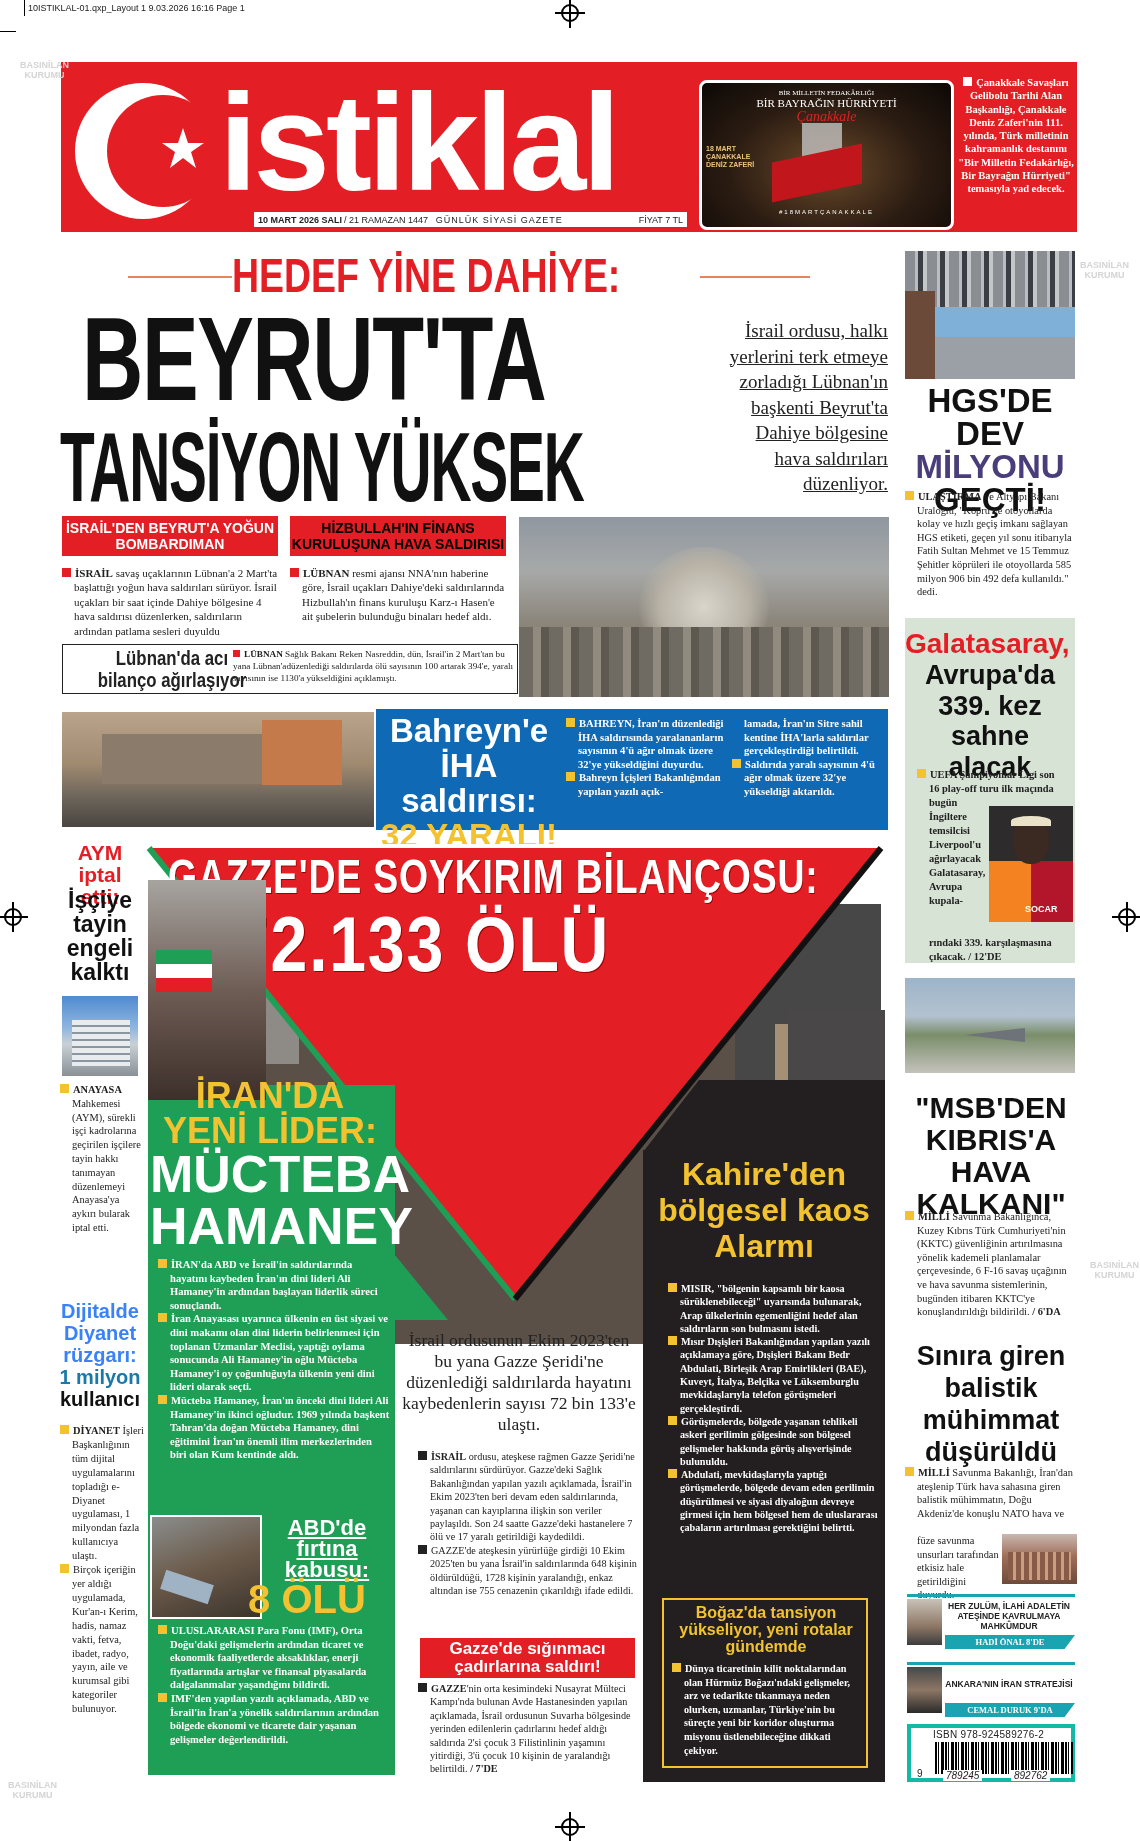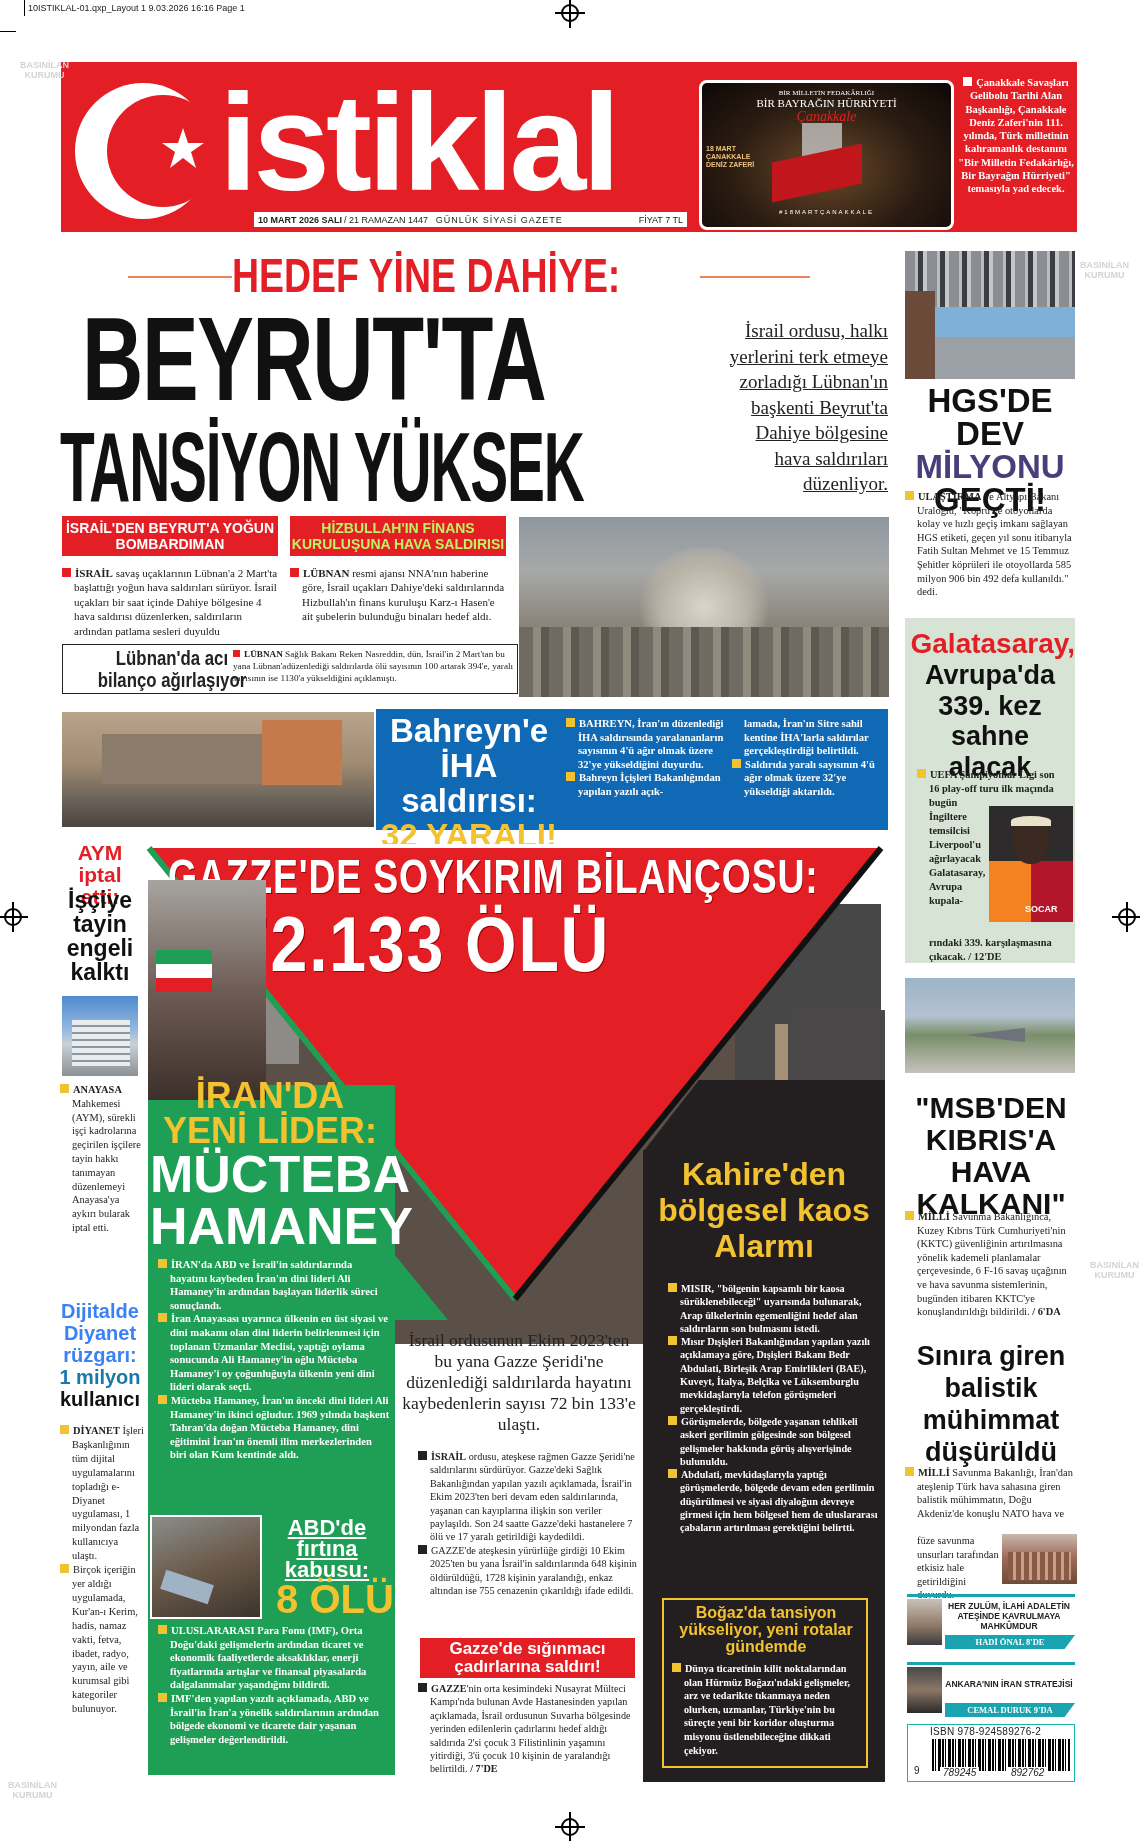--- a/index.html
+++ b/index.html
@@ -60,21 +60,21 @@
 <div class="abs cond" style="left:232px;top:250px;color:#e31e24;font-size:48px;line-height:52px;transform:scaleX(.78)">HEDEF YİNE DAHİYE:</div>
 <div class="abs" style="left:128px;top:276px;width:104px;height:2px;background:#e9835b"></div>
 <div class="abs" style="left:700px;top:276px;width:110px;height:2px;background:#e9835b"></div>
 <div class="abs cond" style="left:82px;top:300px;font-size:118px;line-height:118px;color:#111;transform:scaleX(.72);letter-spacing:-2px">BEYRUT'TA</div>
 <div class="abs cond" style="left:60px;top:418px;font-size:98px;line-height:98px;color:#111;transform:scaleX(.58);letter-spacing:-2px">TANSİYON YÜKSEK</div>
 <div class="abs serif" style="left:716px;top:318px;width:172px;font-size:19px;line-height:25.5px;text-align:right;text-decoration:underline">İsrail ordusu, halkı yerlerini terk etmeye zorladığı Lübnan'ın başkenti Beyrut'ta Dahiye bölgesine hava saldırıları düzenliyor.</div>
 
 <div class="abs cond" style="left:62px;top:516px;width:216px;height:40px;background:#e31e24;color:#fff;font-size:14px;line-height:16px;text-align:center;padding-top:4px"><span>İSRAİL'DEN BEYRUT'A YOĞUN BOMBARDIMAN</span></div>
 <p class="abs txt hang serif" style="left:62px;top:566px;width:216px;font-size:11px;line-height:14.4px"><span class="bullet" style="background:#e31e24"></span><span class="lead">İSRAİL</span><span> savaş uçaklarının Lübnan'a 2 Mart'ta başlattığı yoğun hava saldırıları sürüyor. İsrail uçakları bir saat içinde Dahiye bölgesine 4 hava saldırısı düzenlerken, saldırıların ardından patlama sesleri duyuldu</span></p>
 
-<div class="abs cond" style="left:290px;top:516px;width:216px;height:40px;background:#e31e24;color:#bef264;font-size:14px;line-height:16px;text-align:center;padding-top:4px"><span>HİZBULLAH'IN FİNANS KURULUŞUNA HAVA SALDIRISI</span></div>
+<div class="abs cond" style="left:290px;top:516px;width:216px;height:40px;background:#e31e24;color:#000000;font-size:14px;line-height:16px;text-align:center;padding-top:4px"><span>HİZBULLAH'IN FİNANS KURULUŞUNA HAVA SALDIRISI</span></div>
 <p class="abs txt hang serif" style="left:290px;top:566px;width:216px;font-size:11px;line-height:14.4px"><span class="bullet" style="background:#e31e24"></span><span class="lead">LÜBNAN</span><span> resmi ajansı NNA'nın haberine göre, İsrail uçakları Dahiye'deki saldırılarında Hizbullah'ın finans kuruluşu Karz-ı Hasen'e ait şubelerin bulunduğu binaları hedef aldı.</span></p>
 
 <div class="abs" style="left:62px;top:644px;width:456px;height:50px;border:1.5px solid #222">
   <div class="abs cond" style="left:4px;top:2px;width:210px;font-size:21px;line-height:22px;text-align:center;transform:scaleX(.8);transform-origin:center top">Lübnan'da acı bilanço ağırlaşıyor</div>
   <p class="abs txt serif" style="left:170px;top:4px;width:282px;font-size:9.2px;line-height:11.8px"><span class="bullet" style="background:#e31e24;width:7px;height:7px"></span><span class="lead">LÜBNAN</span><span> Sağlık Bakanı Reken Nasreddin, dün, İsrail'in 2 Mart'tan bu yana Lübnan'adüzenlediği saldırılarda ölü sayısının 100 artarak 394'e, yaralı sayısının ise 1130'a yükseldiğini açıklamıştı.</span></p>
 </div>
 
 <div class="photo" style="left:519px;top:517px;width:370px;height:180px;background:linear-gradient(180deg,#8f97a0 0%,#a7a9a8 30%,#8a8479 60%,#6d675f 100%)">
   <div class="abs" style="left:120px;top:30px;width:130px;height:120px;border-radius:50%;background:radial-gradient(circle,#d9d5cc 0%,#b8b2a6 50%,rgba(150,145,135,0) 75%)"></div>
   <div class="abs" style="left:0;top:110px;width:370px;height:70px;background:repeating-linear-gradient(90deg,#6f6a62 0 14px,#918a7e 14px 22px,#5d5850 22px 30px)"></div>
@@ -85,21 +85,21 @@
   <div class="abs" style="left:30px;top:56px;width:140px;height:30px;background:#7fb0d8"></div>
   <div class="abs" style="left:0;top:40px;width:30px;height:88px;background:#6b4a3a"></div>
 </div>
 <div class="abs cond" style="left:906px;top:384px;width:168px;text-align:center;font-size:33px;line-height:33px;color:#111">
   <div>HGS'DE DEV</div>
   <div><span style="color:#4a3e7a">MİLYONU </span><span>GEÇTİ!</span></div>
 </div>
 <p class="abs txt hang serif" style="left:905px;top:490px;width:172px;font-size:10.4px;line-height:13.6px"><span class="bullet" style="background:#f2c230"></span><span class="lead">ULAŞTIRMA</span><span> ve Altyapı Bakanı Uraloğlu, "Köprü ve otoyollarda kolay ve hızlı geçiş imkanı sağlayan HGS etiketi, geçen yıl sonu itibarıyla Fatih Sultan Mehmet ve 15 Temmuz Şehitler köprüleri ile otoyollarda 585 milyon 906 bin 492 defa kullanıldı." dedi.</span></p>
 
 <div class="abs" style="left:905px;top:618px;width:170px;height:345px;background:#d7e3d4">
-  <div class="abs cond" style="left:0;top:10px;width:170px;text-align:right;font-size:28px;line-height:32px;color:#e31e24">Galatasaray,</div>
+  <div class="abs cond" style="left:0;top:10px;width:170px;text-align:left;font-size:28px;line-height:32px;color:#e31e24">Galatasaray,</div>
   <div class="abs cond" style="left:12px;top:42px;width:146px;text-align:center;font-size:27px;line-height:30.5px;color:#111">Avrupa'da 339. kez sahne alacak</div>
   <p class="abs txt hang serif" style="left:12px;top:150px;width:150px;font-size:10.4px;line-height:14px;font-weight:bold"><span class="bullet" style="background:#f2c230"></span><span>UEFA Şampiyonlar Ligi son 16 play-off turu ilk maçında bugün</span></p>
   <p class="abs txt serif" style="left:24px;top:192px;width:58px;font-size:10.4px;line-height:14px;font-weight:bold">İngiltere temsilcisi Liverpool'u ağırlayacak Galatasaray, Avrupa kupala-</p>
   <div class="photo" style="left:84px;top:188px;width:84px;height:116px;background:linear-gradient(90deg,#f58220 0 50%,#b3162a 50% 100%)">
     <div class="abs" style="left:0;top:0;width:84px;height:55px;background:#2d2b2c"></div>
     <div class="abs" style="left:24px;top:10px;width:36px;height:48px;border-radius:45%;background:#3a2a22"></div>
     <div class="abs" style="left:22px;top:10px;width:40px;height:10px;border-radius:50% 50% 0 0;background:#e9e2c9"></div>
     <div class="abs sans" style="left:36px;top:98px;color:#fff;font-size:9px;font-weight:bold">SOCAR</div>
   </div>
   <p class="abs txt serif" style="left:24px;top:318px;width:144px;font-size:10.4px;line-height:14px;font-weight:bold">rındaki 339. karşılaşmasına çıkacak. / 12'DE</p>
@@ -173,21 +173,21 @@
   <p class="hang"><span class="bullet" style="background:#f2c230"></span><span>Mücteba Hamaney, İran'ın önceki dini lideri Ali Hamaney'in ikinci oğludur. 1969 yılında başkent Tahran'da doğan Mücteba Hamaney, dini eğitimini İran'ın önemli ilim merkezlerinden biri olan Kum kentinde aldı.</span></p>
 </div>
 <div class="photo" style="left:150px;top:1515px;width:112px;height:104px;border:2px solid #fff;background:linear-gradient(160deg,#8a8d8c 0%,#6b5a4a 50%,#3b342c 100%)">
   <div class="abs" style="left:10px;top:60px;width:50px;height:20px;background:#9fb3c4;transform:rotate(18deg)"></div>
 </div>
 <div class="abs cond" style="left:262px;top:1517px;width:130px;text-align:center;font-size:22px;line-height:21px;color:#fff;text-decoration:underline">
   <div>ABD'de</div>
   <div>fırtına</div>
   <div>kabusu:</div>
 </div>
-<div class="abs cond" style="left:260px;top:1578px;width:150px;text-align:center;font-size:40px;line-height:42px;color:#f2c230">8 ÖLÜ</div>
+<div class="abs cond" style="left:232px;top:1578px;width:150px;text-align:center;font-size:40px;line-height:42px;color:#f2c230">8 ÖLÜ</div>
 <div class="abs serif" style="left:158px;top:1624px;width:232px;color:#fff;font-size:10.6px;line-height:13.6px;font-weight:bold">
   <p class="hang"><span class="bullet" style="background:#f2c230"></span><span>ULUSLARARASI Para Fonu (IMF), Orta Doğu'daki gelişmelerin ardından ticaret ve ekonomik faaliyetlerde aksaklıklar, enerji fiyatlarında artışlar ve finansal piyasalarda dalgalanmalar yaşandığını bildirdi.</span></p>
   <p class="hang"><span class="bullet" style="background:#f2c230"></span><span>IMF'den yapılan yazılı açıklamada, ABD ve İsrail'in İran'a yönelik saldırılarının ardından bölgede ekonomi ve ticarete dair yaşanan gelişmeler değerlendirildi.</span></p>
 </div>
 
 <div class="abs serif" style="left:400px;top:1330px;width:238px;font-size:17.5px;line-height:21px;text-align:center">İsrail ordusunun Ekim 2023'ten bu yana Gazze Şeridi'ne düzenlediği saldırılarda hayatını kaybedenlerin sayısı 72 bin 133'e ulaştı.</div>
 <div class="abs serif" style="left:418px;top:1450px;width:220px;font-size:10.2px;line-height:13.4px">
   <p class="hang"><span class="bullet" style="background:#222"></span><span class="lead" style="font-weight:bold">İSRAİL</span><span> ordusu, ateşkese rağmen Gazze Şeridi'ne saldırılarını sürdürüyor. Gazze'deki Sağlık Bakanlığından yapılan yazılı açıklamada, İsrail'in Ekim 2023'ten beri devam eden saldırılarında, yaşanan can kayıplarına ilişkin son veriler paylaşıldı. Son 24 saatte Gazze'deki hastanelere 7 ölü ve 17 yaralı getirildiği kaydedildi.</span></p>
   <p class="hang"><span class="bullet" style="background:#222"></span><span>GAZZE'de ateşkesin yürürlüğe girdiği 10 Ekim 2025'ten bu yana İsrail'in saldırılarında 648 kişinin öldürüldüğü, 1728 kişinin yaralandığı, enkaz altından ise 755 cenazenin çıkarıldığı ifade edildi.</span></p>
 </div>
@@ -247,21 +247,21 @@
   <div class="photo" style="left:0;top:2px;width:35px;height:46px;background:linear-gradient(180deg,#c9c2b8 0%,#8d7765 60%,#3c3c3c 100%)"></div>
   <div class="abs sans" style="left:38px;top:4px;width:128px;text-align:center;font-size:8.5px;line-height:10px;font-weight:bold">HER ZULÜM, İLAHİ ADALETİN ATEŞİNDE KAVRULMAYA MAHKÛMDUR</div>
   <div class="abs serif" style="left:38px;top:38px;width:130px;height:14px;background:#1aa3b0;clip-path:polygon(0 0,100% 0,92% 100%,0 100%);color:#fff;font-size:8.5px;text-align:center;line-height:14px;font-weight:bold">HADİ ÖNAL 8'DE</div>
 </div>
 <div class="abs" style="left:907px;top:1662px;width:168px;height:60px;border-top:3px solid #1aa3b0">
   <div class="photo" style="left:0;top:2px;width:35px;height:46px;background:linear-gradient(180deg,#46484a 0%,#8d7765 50%,#2a2a2a 100%)"></div>
   <div class="abs sans" style="left:38px;top:14px;width:128px;text-align:center;font-size:8.5px;line-height:10px;font-weight:bold">ANKARA'NIN İRAN STRATEJİSİ</div>
   <div class="abs serif" style="left:38px;top:38px;width:130px;height:14px;background:#1aa3b0;clip-path:polygon(0 0,100% 0,92% 100%,0 100%);color:#fff;font-size:8.5px;text-align:center;line-height:14px;font-weight:bold">CEMAL DURUK 9'DA</div>
 </div>
 
-<div class="abs" style="left:907px;top:1724px;width:168px;height:58px;border:1px solid #14b8a6;background:#fff">
+<div class="abs" style="left:907px;top:1724px;width:168px;height:58px;border:4px solid #14b8a6;background:#fff">
   <div class="abs sans" style="left:22px;top:1px;font-size:10px;letter-spacing:.3px">ISBN 978-924589276-2</div>
   <div class="abs" style="left:24px;top:14px;width:138px;height:32px;background:repeating-linear-gradient(90deg,#000 0 2px,#fff 2px 3px,#000 3px 4px,#fff 4px 6px,#000 6px 9px,#fff 9px 10px)"></div>
   <div class="abs sans" style="left:6px;top:40px;font-size:10px">9</div>
   <div class="abs sans" style="left:32px;top:42px;background:#fff;padding:0 3px;font-size:10px;font-style:italic">789245</div>
   <div class="abs sans" style="left:100px;top:42px;background:#fff;padding:0 3px;font-size:10px;font-style:italic">892762</div>
 </div>
 
 <div class="abs sans" style="left:20px;top:60px;font-size:9px;color:#d4d4d4;text-align:center;line-height:10px;font-weight:bold">
     <div>BASINİLAN</div>
     <div>KURUMU</div>

